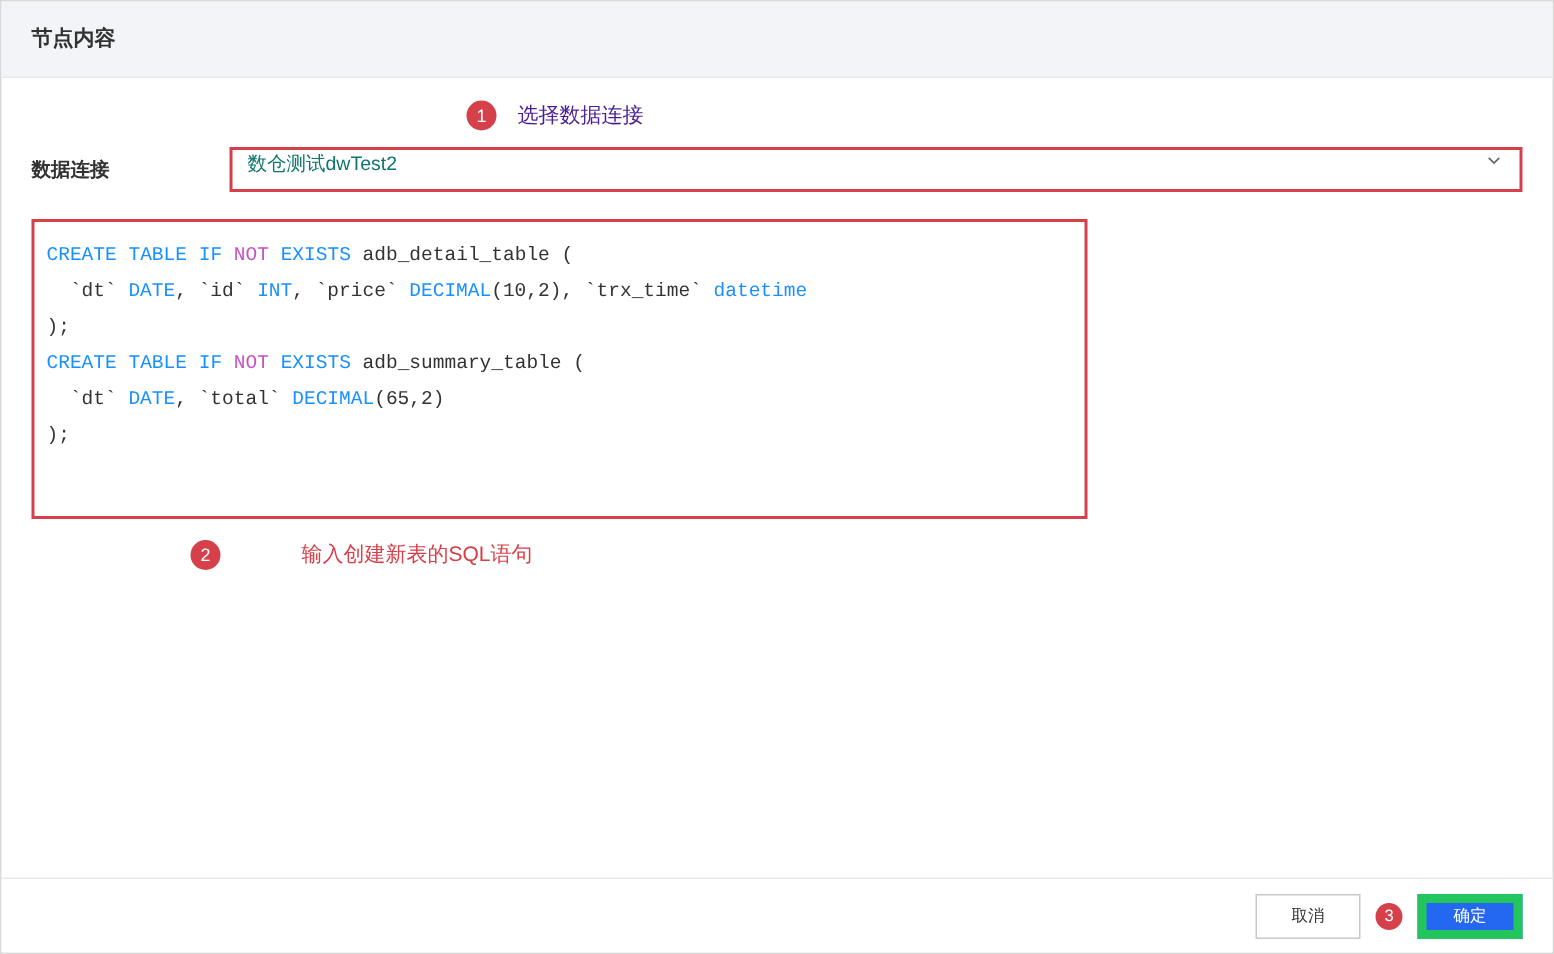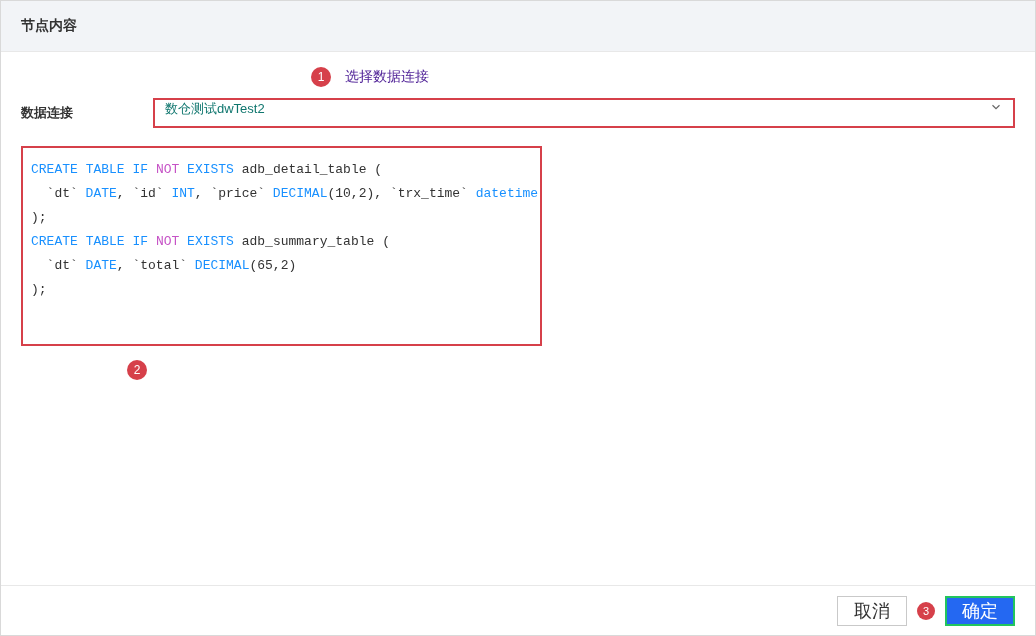--- a/index.html
+++ b/index.html
@@ -37,21 +37,21 @@
       padding: 0 10px;
       font-size: 13px; color: #0f766e;
       background: #fff;
       cursor: pointer;
     }
     .select .chevron { color: #666; }
     .select .chevron svg { width: 14px; height: 14px; display: block; }
 
     .code-box {
       margin-top: 18px;
-      width: 521px;
+      width: 704px;
       height: 200px;
       border: 2px solid #d6404a;
       padding: 10px 8px;
       font-family: "Consolas", "Courier New", monospace;
       font-size: 13px;
       line-height: 24px;
       color: #333;
       background: #fff;
       white-space: pre;
       overflow: hidden;
@@ -69,23 +69,23 @@
     .ann-row2 .t2 { color: #d6404a; font-size: 14px; }
 
     .footer {
       position: absolute; left: 0; right: 0; bottom: 0;
       height: 50px;
       border-top: 1px solid #e8e8e8;
       display: flex; align-items: center; justify-content: flex-end;
       padding: 0 20px;
       background: #fff;
     }
-    .btn { height: 30px; min-width: 70px; padding: 0 14px; font-size: 18px; display: inline-flex; align-items: center; justify-content: center; cursor: pointer; }
+    .btn { height: 30px; min-width: 70px; padding: 0 14px; font-size: 11px; display: inline-flex; align-items: center; justify-content: center; cursor: pointer; }
     .btn-default { background: #fff; border: 1px solid #c9c9c9; color: #333; margin-right: 10px; }
-    .btn-primary { background: #2468f2; border: 2px solid #22c55e; color: #fff; }
+    .btn-primary { background: #2468f2; border: 6px solid #22c55e; color: #fff; }
     .footer .circle3 {
       width: 18px; height: 18px; border-radius: 50%; background: #d6404a; color: #fff;
       font-size: 11px; display: flex; align-items: center; justify-content: center;
       margin-right: 10px;
     }
   </style>
 </head>
 <body>
 
 <div class="header">
@@ -114,20 +114,21 @@
 
   <div class="code-box"><span class="kw-blue">CREATE</span> <span class="kw-blue">TABLE</span> <span class="kw-blue">IF</span> <span class="kw-purple">NOT</span> <span class="kw-blue">EXISTS</span><span class="plain"> adb_detail_table (</span>
 <span class="plain">  `dt` </span><span class="kw-blue">DATE</span><span class="plain">, `id` </span><span class="kw-blue">INT</span><span class="plain">, `price` </span><span class="kw-blue">DECIMAL</span><span class="plain">(10,2)</span><span class="plain">, `trx_time` </span><span class="kw-blue">datetime</span>
 <span class="plain">);</span>
 <span class="kw-blue">CREATE</span> <span class="kw-blue">TABLE</span> <span class="kw-blue">IF</span> <span class="kw-purple">NOT</span> <span class="kw-blue">EXISTS</span><span class="plain"> adb_summary_table (</span>
 <span class="plain">  `dt` </span><span class="kw-blue">DATE</span><span class="plain">, `total` </span><span class="kw-blue">DECIMAL</span><span class="plain">(65,2)</span>
 <span class="plain">);</span></div>
 
   <div class="ann-row2">
     <span class="circle2">2</span>
+    <span class="t2">输入创建新表的SQL语句</span>
   </div>
 
 </div>
 
 <div class="footer">
   <div class="btn btn-default">取消</div>
   <span class="circle3">3</span>
   <div class="btn btn-primary">确定</div>
 </div>
 

